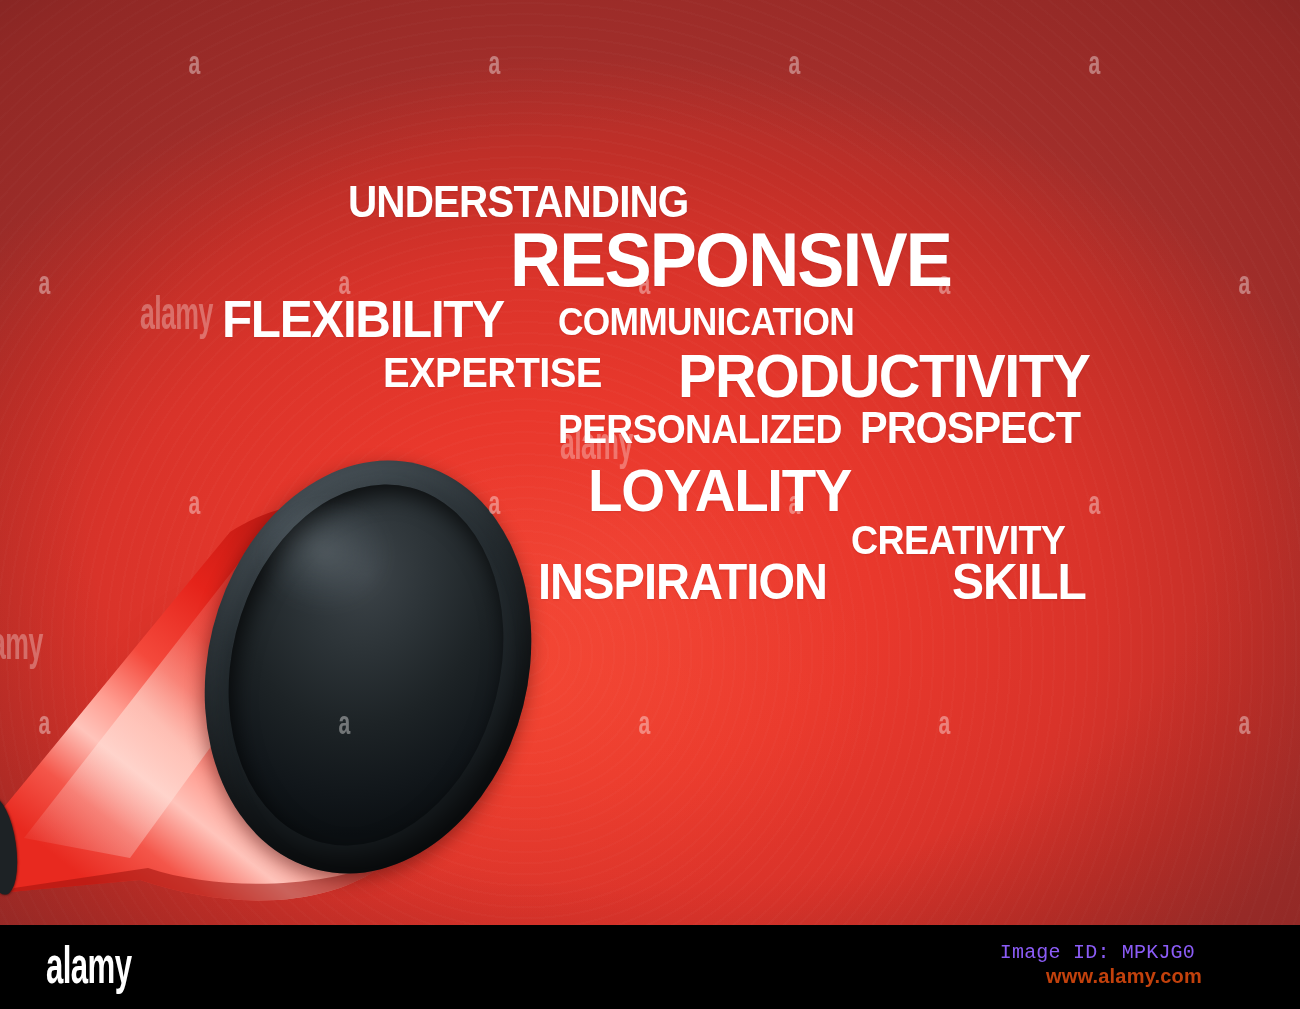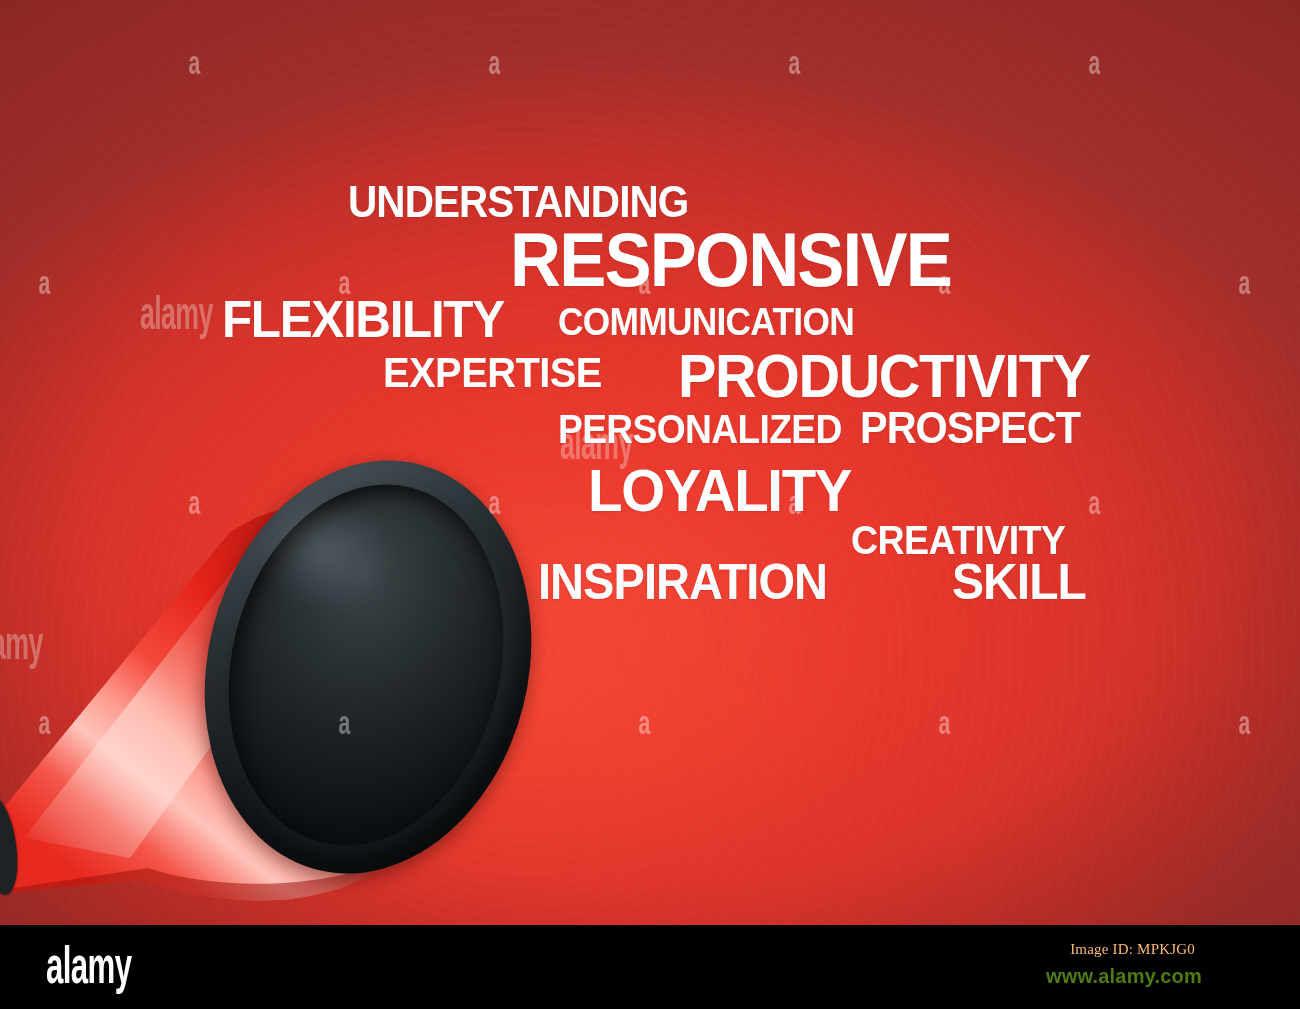--- a/index.html
+++ b/index.html
@@ -171,32 +171,32 @@
     font-size:52px;
     color:#fff;
     letter-spacing:-1px;
     transform:scaleX(.60);
     transform-origin:left top;
     line-height:1;
   }
   .img-id{
     position:absolute;
     right:105px; top:16px;
-    font-family:Liberation Serif, serif;
-    font-size:15px;
-    color:#fdba74;
+    font-family:Liberation Mono, monospace;
+    font-size:20px;
+    color:#8b5cf6;
     letter-spacing:.2px;
   }
   .site{
     position:absolute;
     right:98px; top:40px;
     font-family:"Liberation Sans", sans-serif;
     font-weight:bold;
     font-size:20px;
-    color:#4d7c0f;
+    color:#c2410c;
     letter-spacing:.2px;
   }
 </style>
 </head>
 <body>
 
 <div id="stage">
 
   <div id="art">
 

